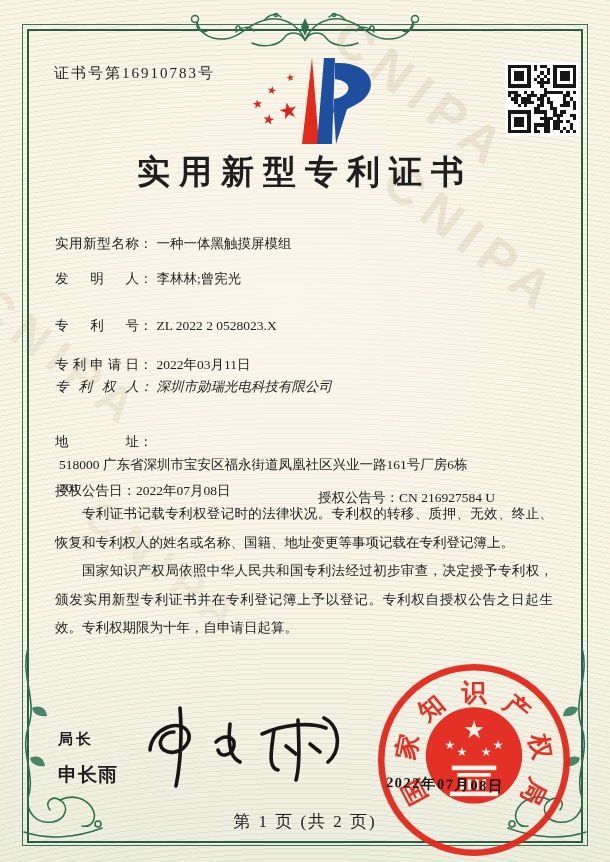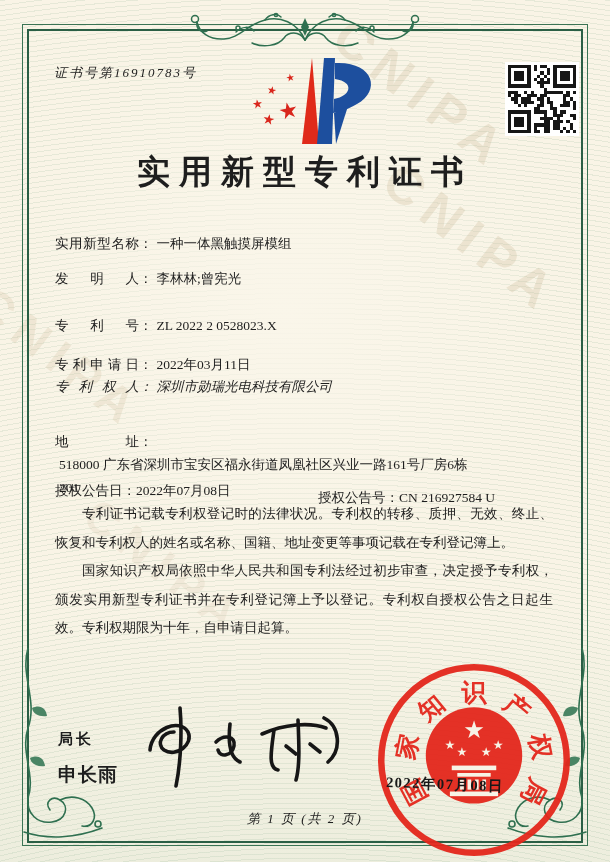--- a/index.html
+++ b/index.html
@@ -30,21 +30,21 @@
     border:1px solid #3a7454;z-index:2;}
   .frame-inner{position:absolute;left:27px;top:29px;width:552px;height:810px;
     border:2px solid #2a5f45;z-index:2;}
 
   .top-orn{position:absolute;left:50%;top:6px;transform:translateX(-50%);z-index:3;}
   .corner-orn{position:absolute;z-index:3;}
   .corner-left{left:14px;top:648px;}
   .corner-right{right:14px;top:648px;transform:scaleX(-1);}
 
   
-  .cert-no{position:absolute;left:54px;top:64px;font-size:13px;letter-spacing:2px;z-index:4;font-style:italic;}
+  .cert-no{position:absolute;left:54px;top:64px;font-size:15px;letter-spacing:2px;z-index:4;}
   .logo{position:absolute;left:235px;top:54px;z-index:4;}
   .qr{position:absolute;left:505px;top:62px;width:74px;height:74px;background:#ffffff;
     padding:3px;box-sizing:border-box;z-index:4;}
   .qr svg{width:100%;height:100%;display:block;shape-rendering:crispEdges;}
 
   .title{position:absolute;left:0;right:0;top:150px;text-align:center;
     font-size:33px;font-weight:700;letter-spacing:9px;z-index:4;}
 
   
   .row{position:absolute;left:55px;right:50px;font-size:13.5px;z-index:4;line-height:1.6;}
@@ -73,21 +73,21 @@
   .seal{position:absolute;left:372px;top:658px;width:204px;height:204px;z-index:5;opacity:0.95;}
   .seal svg{width:100%;height:100%;display:block;}
   #seal-ring text{font-size:27px;font-weight:700;fill:#e4271c;text-anchor:middle;
     font-family:"Liberation Serif","DejaVu Serif",serif;}
   .emb-star-big{font-size:26px;fill:#f8f4e7;text-anchor:middle;}
   .emb-star-sm{font-size:13px;fill:#f8f4e7;text-anchor:middle;}
   .seal-date{position:absolute;left:386px;top:775px;font-size:14.5px;font-weight:700;
     letter-spacing:1.5px;color:#181818;transform:rotate(2deg);z-index:6;white-space:nowrap;}
 
   .footer{position:absolute;left:0;right:0;top:810px;text-align:center;
-    font-size:13px;letter-spacing:2px;z-index:4;font-style:italic;}
+    font-size:17px;letter-spacing:2px;z-index:4;}
 
   .logo-star{fill:#d9261c;text-anchor:middle;}
 </style>
 </head>
 <body>
 
 <div class="page">
 
   <div class="pattern"></div>
   <div class="pattern-fade"></div>

